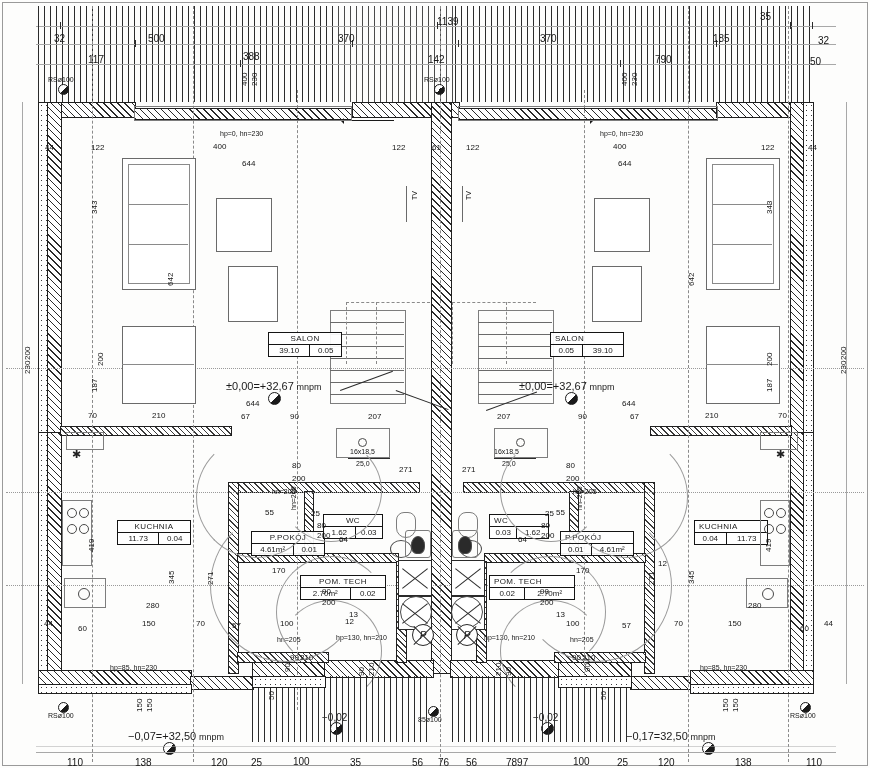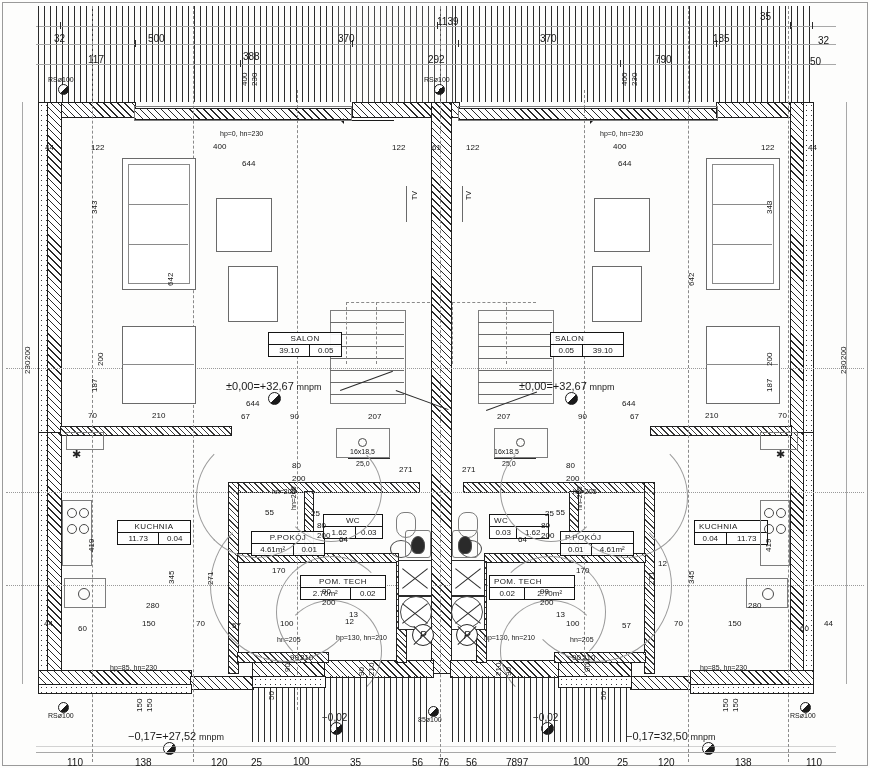--- a/index.html
+++ b/index.html
@@ -285,21 +285,21 @@
   </div>
   <div class="lmark" style="left:268px;top:392px;"></div>
 
   <div class="lvl" style="left:519px;top:380px;">
     <span style="font-size:11px;">±0,00=+32,67</span>
     <span style="font-size:9px;">mnpm</span>
   </div>
   <div class="lmark" style="left:565px;top:392px;"></div>
 
   <div class="lvl" style="left:128px;top:730px;">
-    <span style="font-size:11px;">−0,17=+27,52</span>
+    <span style="font-size:11px;">−0,07=+32,50</span>
     <span style="font-size:9px;">mnpm</span>
   </div>
   <div class="lmark" style="left:163px;top:742px;"></div>
 
   <div class="lvl" style="left:626px;top:730px;">
     <span style="font-size:11px;">−0,17=32,50</span>
     <span style="font-size:9px;">mnpm</span>
   </div>
   <div class="lmark" style="left:702px;top:742px;"></div>
 
@@ -415,21 +415,21 @@
       <div class="txt d" style="left: 437px; top: 17px;">1139</div>
       <div class="txt d" style="left: 760px; top: 12px;">35</div>
       <div class="txt d" style="left: 54px; top: 34px;">32</div>
       <div class="txt d" style="left: 148px; top: 34px;">500</div>
       <div class="txt d" style="left: 338px; top: 34px;">370</div>
       <div class="txt d" style="left: 540px; top: 34px;">370</div>
       <div class="txt d" style="left: 713px; top: 34px;">185</div>
       <div class="txt d" style="left: 818px; top: 36px;">32</div>
       <div class="txt d" style="left: 88px; top: 55px;">117</div>
       <div class="txt d" style="left: 243px; top: 52px;">388</div>
-      <div class="txt d" style="left: 428px; top: 55px;">292</div>
+      <div class="txt d" style="left: 428px; top: 55px;">142</div>
       <div class="txt d" style="left: 655px; top: 55px;">790</div>
       <div class="txt d" style="left: 810px; top: 57px;">50</div>
       <div class="txt dsm vert" style="left: 241px; top: 86px;">400</div>
       <div class="txt dsm vert" style="left: 251px; top: 86px;">230</div>
       <div class="txt dsm vert" style="left: 621px; top: 86px;">400</div>
       <div class="txt dsm vert" style="left: 631px; top: 86px;">230</div>
       <div class="txt dsm" style="left: 45px; top: 144px;">44</div>
       <div class="txt dsm" style="left: 91px; top: 144px;">122</div>
       <div class="txt dsm" style="left: 213px; top: 143px;">400</div>
       <div class="txt dsm" style="left: 242px; top: 160px;">644</div>

